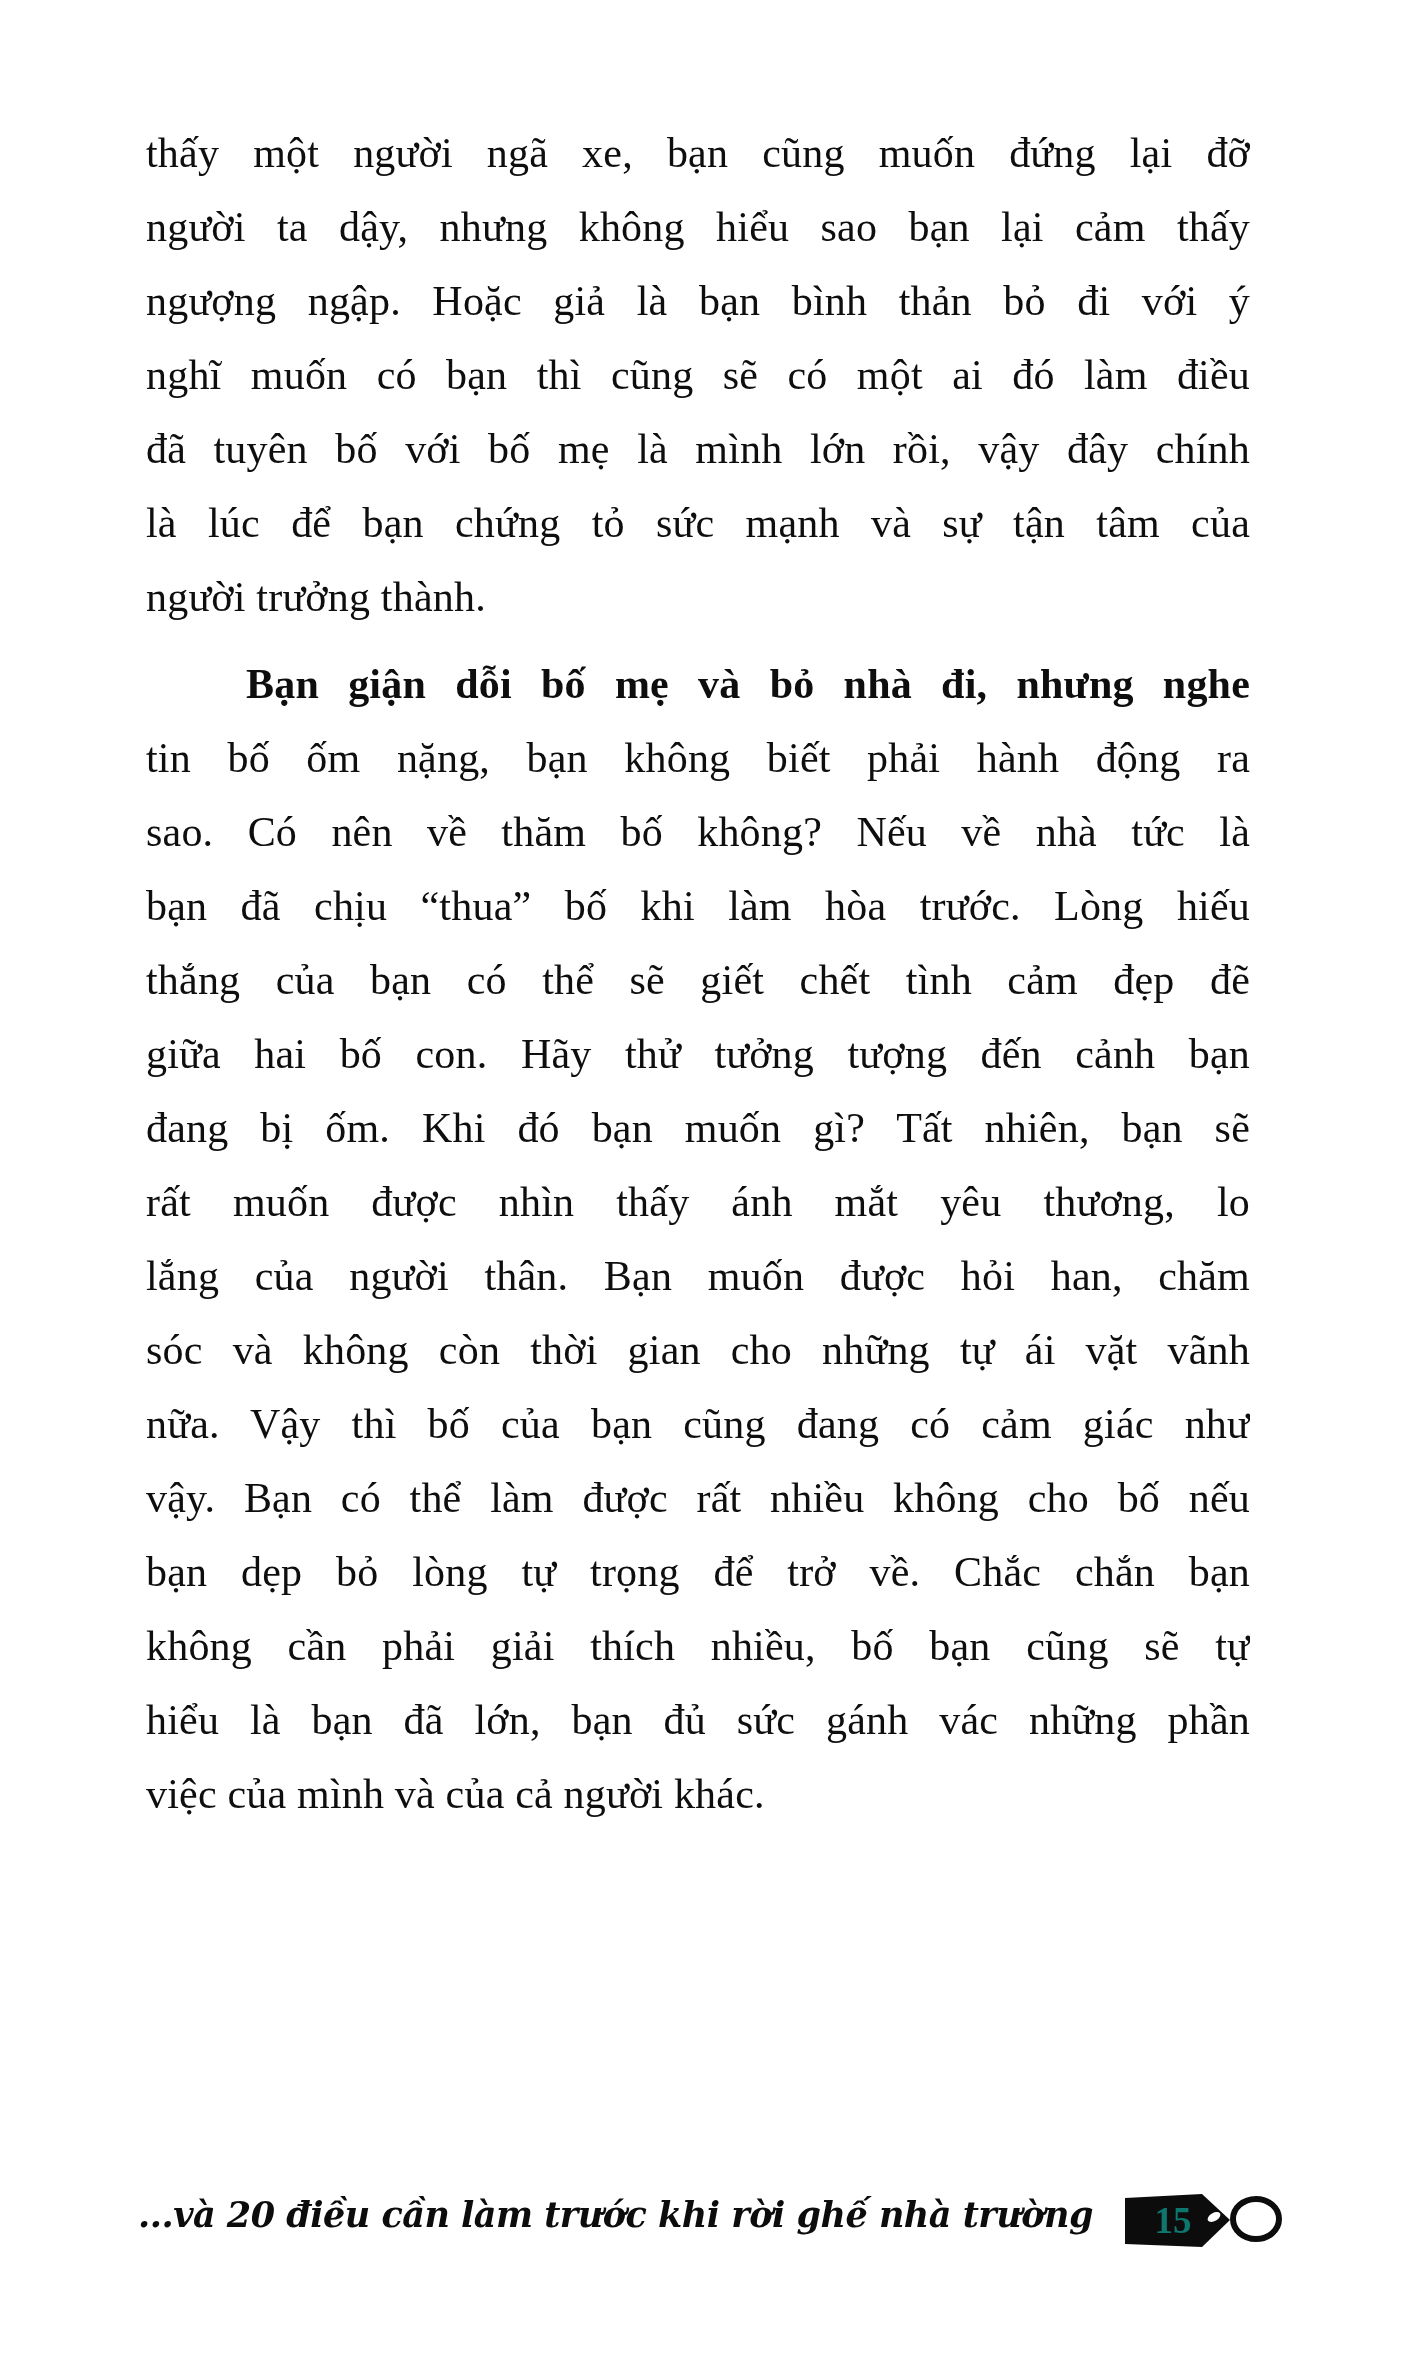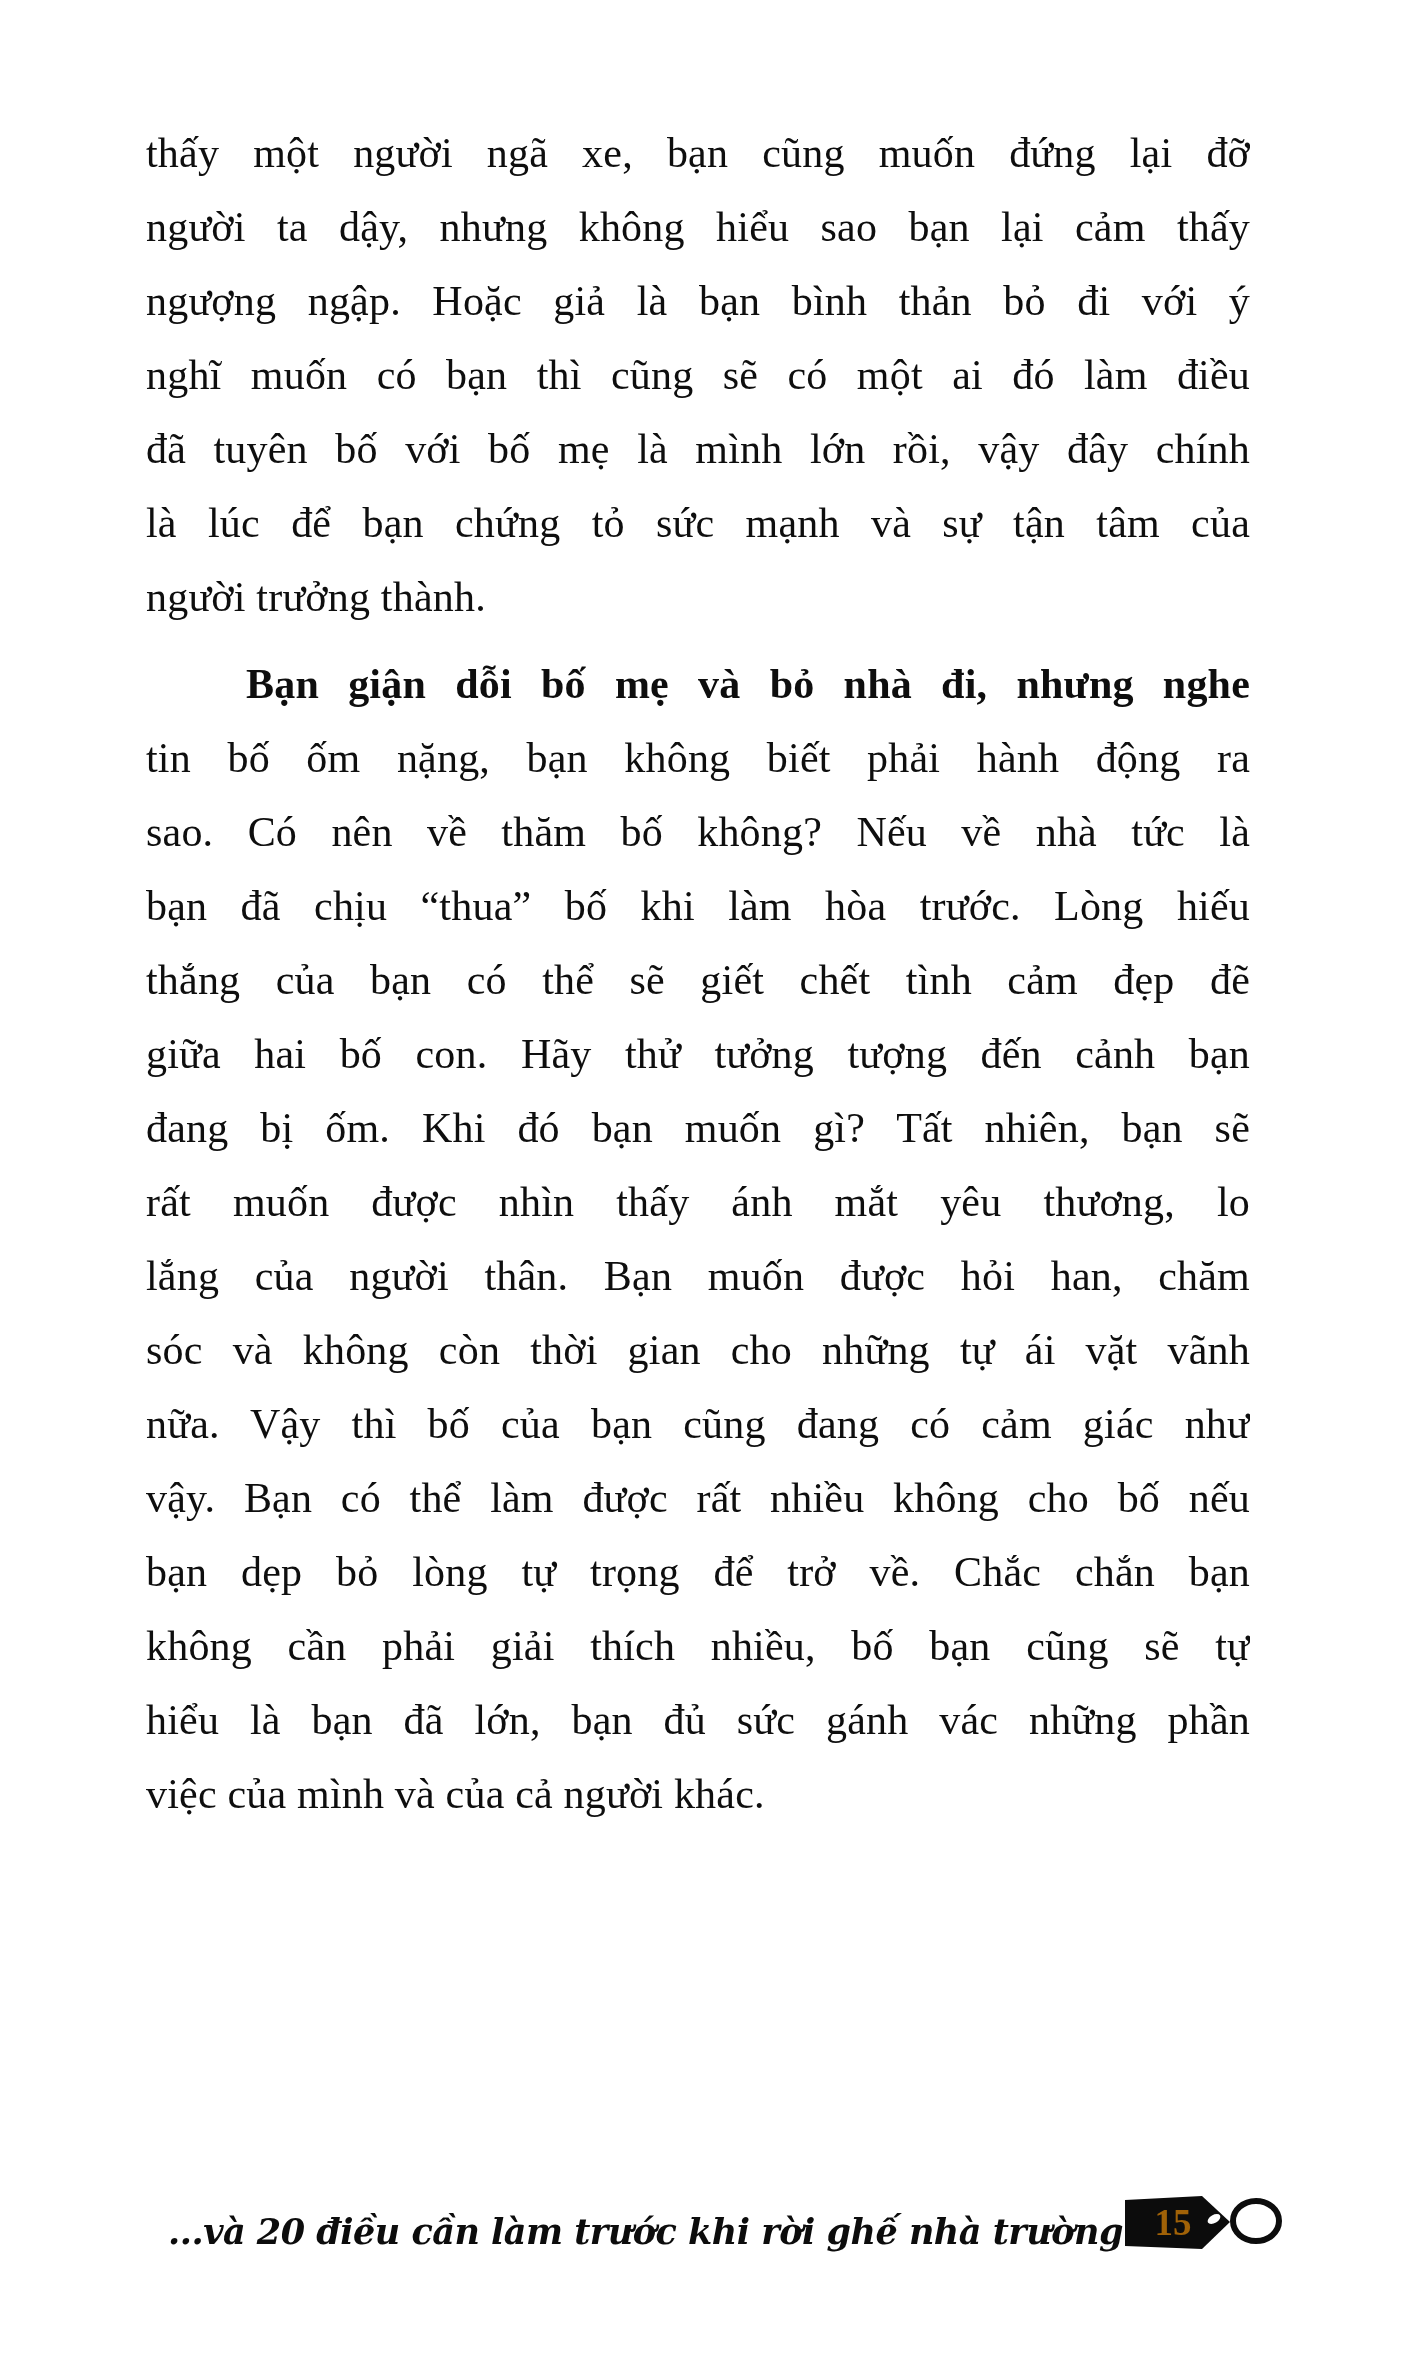--- a/index.html
+++ b/index.html
@@ -30,41 +30,41 @@
     overflow:hidden;
     white-space:nowrap;
   }
   .bline.last { text-align-last:left; }
   .bline.indent { padding-left:100px;font-weight:bold; }
   .footer {
     position:absolute;
     left:0; right:126px; top:2194px; height:58px;
     display:flex;
     justify-content:flex-end;
-    align-items:flex-end;
-    gap:1px;
+    align-items:flex-start;
+    gap:31px;
   }
   .running-title {
     font-family:"DejaVu Serif","Liberation Serif",serif;
     font-style:italic;
     font-weight:bold;
     font-size:35px;
     letter-spacing:-0.5px;
     color:#0c0c0c;
     white-space:nowrap;
   }
   .page-tag { position:relative; width:158px; height:56px; flex:0 0 auto; }
   .page-tag svg { position:absolute; left:0; top:0; }
   .page-num {
     position:absolute;
     left:8px; top:1px;
     width:82px; height:52px;
     line-height:52px;
     text-align:center;
-    color:#a16207;
+    color:#0f766e;
     font-family:"Liberation Serif",serif;
     font-weight:bold;
     font-size:37px;
   }
 </style>
 </head>
 <body>
 
 <div class="page">
 

